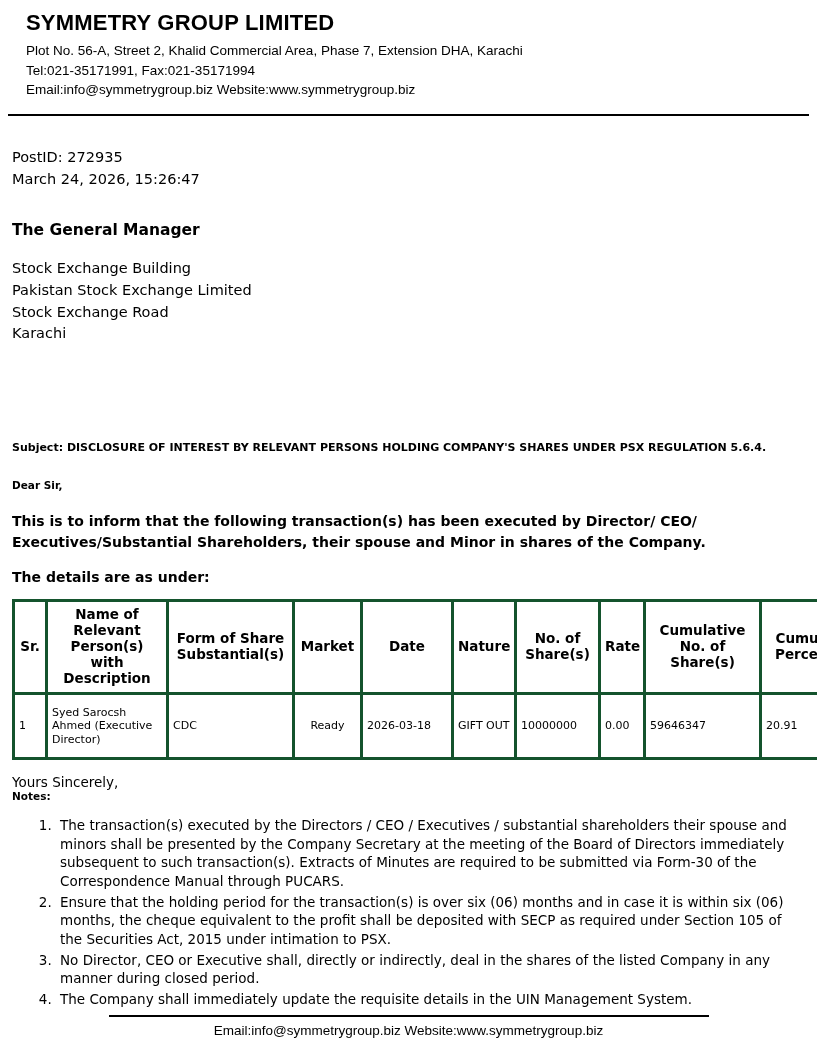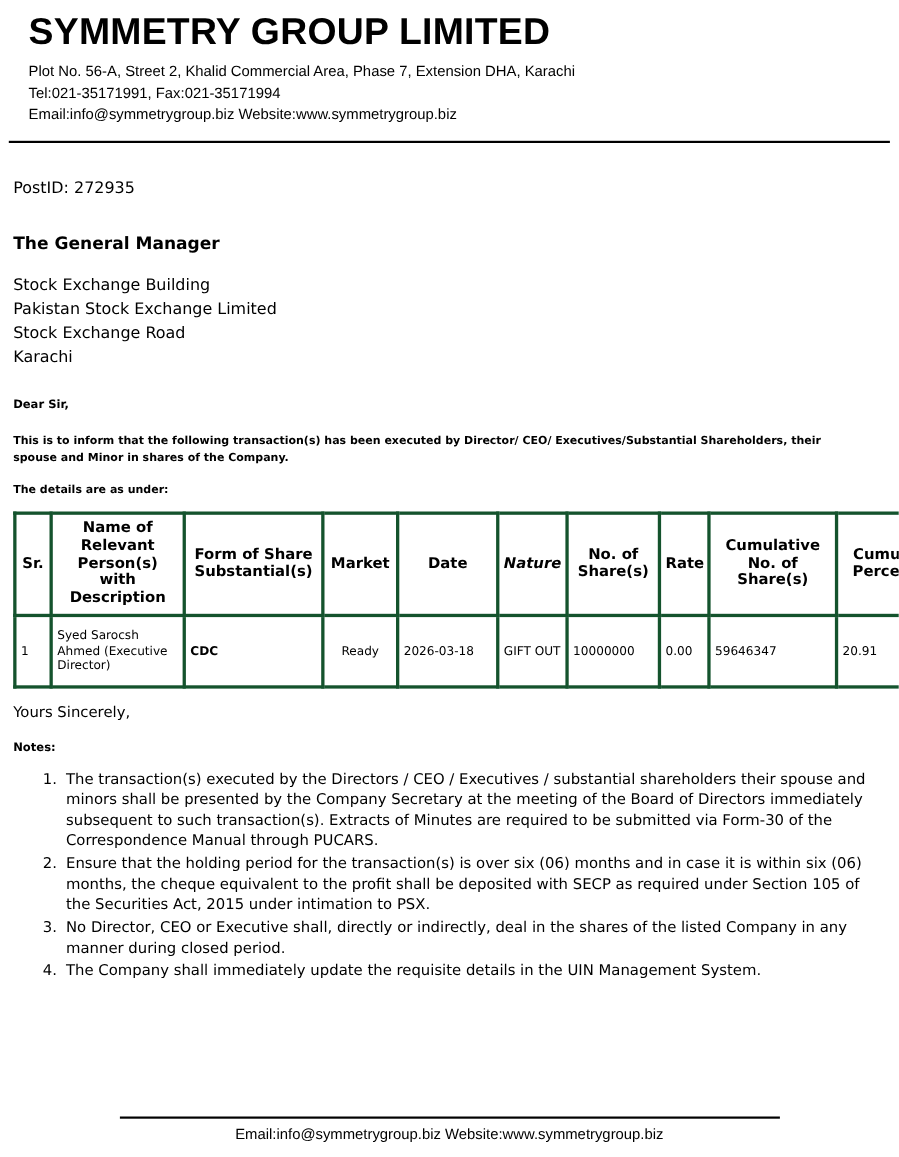--- a/index.html
+++ b/index.html
@@ -22,21 +22,21 @@
     box-sizing: border-box;
     padding: 0 8px;
   }
 
   
   .letterhead {
     padding: 10px 0 6px 18px;
   }
   .company-name {
     font-family: "Liberation Sans", sans-serif;
-    font-size: 34px;
+    font-size: 22px;
     font-weight: bold;
     letter-spacing: 0.2px;
     line-height: 1.15;
     margin: 0 0 6px 0;
   }
   .addr-line {
     font-family: "Liberation Sans", sans-serif;
     font-size: 13.5px;
     line-height: 1.45;
     margin: 0;
@@ -83,29 +83,29 @@
   }
   .salutation {
     margin-top: 25px;
     padding-left: 4px;
     font-size: 10.5px;
     font-weight: bold;
   }
   .intro {
     margin-top: 20px;
     padding-left: 4px;
-    font-size: 10px;
+    font-size: 14px;
     font-weight: bold;
     line-height: 1.5;
     max-width: 770px;
   }
   .details-line {
     margin-top: 16px;
     padding-left: 4px;
-    font-size: 10px;
+    font-size: 14px;
     font-weight: bold;
   }
 
   
   .tbl-wrap {
     margin-top: 14px;
     padding-left: 4px;
   }
   table.disclosure {
     border-collapse: collapse;
@@ -126,48 +126,47 @@
     line-height: 1.18;
     height: 84px;
   }
   table.disclosure td {
     font-size: 11px;
     line-height: 1.25;
     height: 56px;
   }
   td.c-sr        { width: 22px;  text-align: left; vertical-align: bottom; padding-bottom: 8px;}
   td.c-name      { width: 110px; }
-  td.c-form      { width: 115px; font-weight: bold; }
+  td.c-form      { width: 115px; }
   td.c-market    { width: 57px; text-align: center;  }
   td.c-date      { width: 80px;  }
   td.c-nature    { width: 52px;  }
   td.c-shares    { width: 73px;  }
   td.c-rate      { width: 34px;  }
   td.c-cumno     { width: 105px; }
   td.c-cumpct    { width: 105px; }
 
   th.h-sr        { width: 22px;  }
   th.h-name      { width: 110px; }
   th.h-form      { width: 115px; }
   th.h-market    { width: 57px;  }
   th.h-date      { width: 80px;  }
-  th.h-nature    { width: 52px; font-style: italic;  }
+  th.h-nature    { width: 52px;  }
   th.h-shares    { width: 73px;  }
   th.h-rate      { width: 34px;  }
   th.h-cumno     { width: 105px; }
   th.h-cumpct    { width: 105px; }
 
   
   .closing {
     margin-top: 14px;
     padding-left: 4px;
     font-size: 13.5px;
   }
   .notes-label {
-    margin-top: 18px;
     padding-left: 4px;
     font-size: 10.5px;
     font-weight: bold;
   }
   ol.notes {
     margin: 14px 15px 0 0;
     padding-left: 48px;
     font-size: 13.5px;
     line-height: 1.38;
   }
@@ -203,30 +202,35 @@
   <div class="letterhead">
     <h1 class="company-name">SYMMETRY GROUP LIMITED</h1>
     <p class="addr-line">Plot No. 56-A, Street 2, Khalid Commercial Area, Phase 7, Extension DHA, Karachi</p>
     <p class="addr-line">Tel:021-35171991,  Fax:021-35171994</p>
     <p class="addr-line">Email:info@symmetrygroup.biz Website:www.symmetrygroup.biz</p>
   </div>
   <hr class="header-rule">
 
   <div class="meta">
     <div>PostID: 272935</div>
+    <div>March 24, 2026, 15:26:47</div>
   </div>
 
   <div class="addressee">
     <div class="to-title">The General Manager</div>
     <div>Stock Exchange Building</div>
     <div>Pakistan Stock Exchange Limited</div>
     <div>Stock Exchange Road</div>
     <div>Karachi</div>
   </div>
 
+  <div class="subject-block">
+    <span class="subject-label">Subject:</span>
+    <span class="subject-text">DISCLOSURE OF INTEREST BY RELEVANT PERSONS HOLDING COMPANY'S SHARES UNDER PSX REGULATION 5.6.4.</span>
+  </div>
 
   <div class="salutation">Dear Sir,</div>
   <div class="intro">This is to inform that the following transaction(s) has been executed by Director/ CEO/ Executives/Substantial Shareholders, their spouse and Minor in shares of the Company.</div>
   <div class="details-line">The details are as under:</div>
 
   <div class="tbl-wrap">
     <table class="disclosure">
       <thead>
         <tr>
           <th class="h-sr">Sr.</th>

